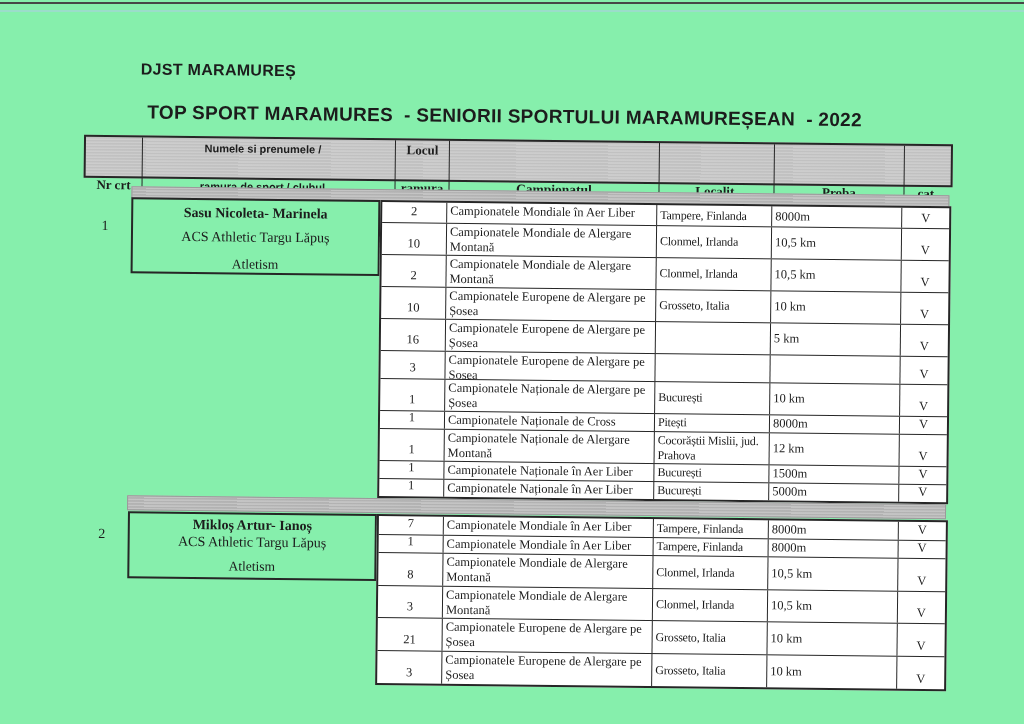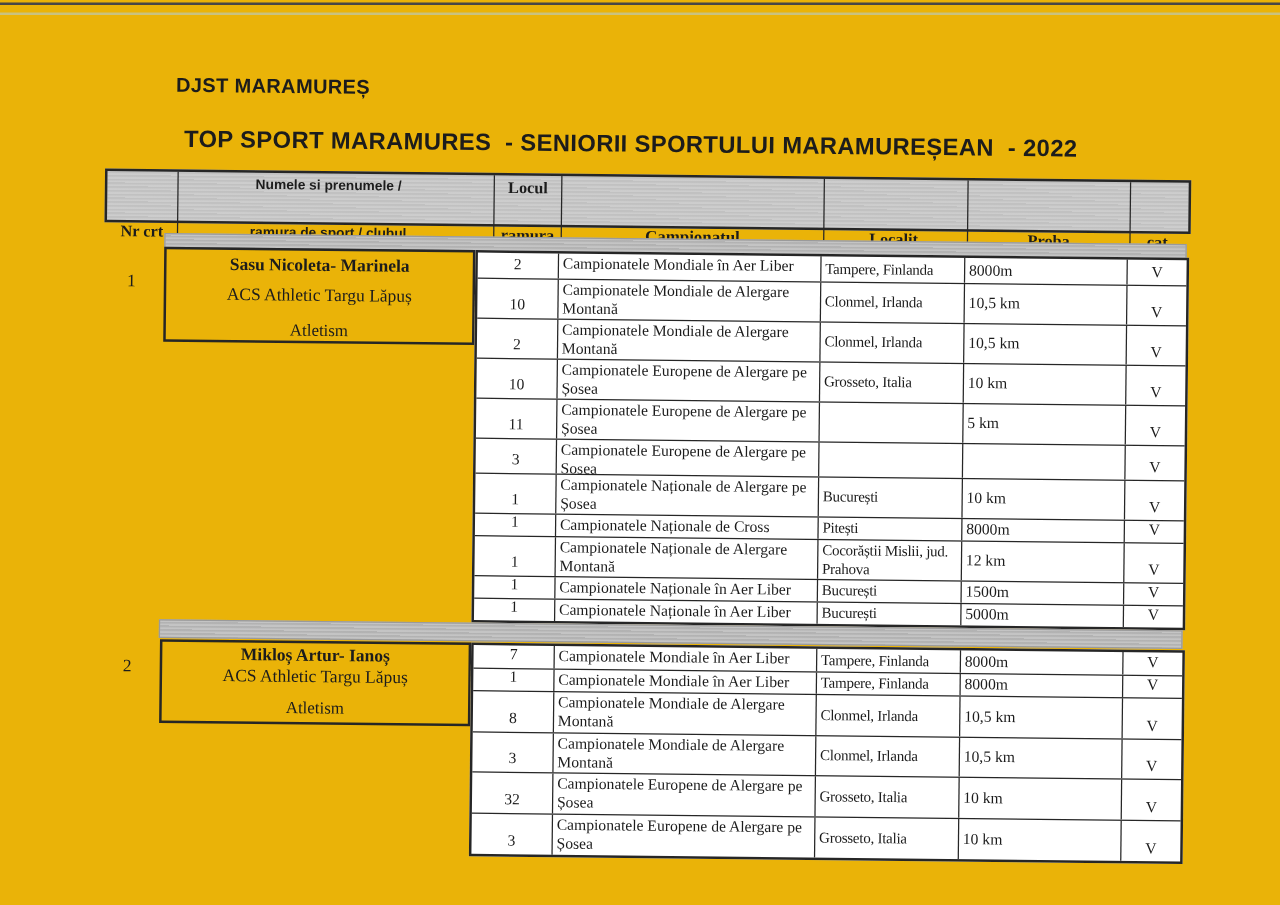--- a/index.html
+++ b/index.html
@@ -1,18 +1,18 @@
 <!DOCTYPE html>
 <html><head>
 <meta charset="utf-8">
 <style>
   html,body{margin:0;padding:0;background:#ffffff;}
   .page{
     position:relative;width:1024px;height:724px;overflow:hidden;
-    background:#eab308;
+    background:#86efac;
     font-family:"Liberation Serif", serif;
     color:#1c1c1c;
   }
   .scan-top-line{position:absolute;top:2px;left:0;width:1024px;height:2px;background:#474747;}
   .scan-blue-line{position:absolute;top:10px;left:0;width:1024px;height:2px;background:rgba(173,205,228,0.55);}
   .doc{position:absolute;inset:0;transform:rotate(0.62deg);transform-origin:100px 140px;}
 
   .org{
     position:absolute;left:140px;top:60px;
     font-family:"Liberation Sans", sans-serif;font-weight:bold;font-size:16px;letter-spacing:0.3px;
@@ -156,21 +156,21 @@
         <div class="c cat">V</div>
       </div>
       <div class="row" style="height:32px">
         <div class="c place">10</div>
         <div class="c champ">Campionatele Europene de Alergare pe Șosea</div>
         <div class="c loc">Grosseto, Italia</div>
         <div class="c proba">10 km</div>
         <div class="c cat">V</div>
       </div>
       <div class="row" style="height:32px">
-        <div class="c place">11</div>
+        <div class="c place">16</div>
         <div class="c champ">Campionatele Europene de Alergare pe Șosea</div>
         <div class="c loc"></div>
         <div class="c proba">5 km</div>
         <div class="c cat">V</div>
       </div>
       <div class="row" style="height:28px">
         <div class="c place">3</div>
         <div class="c champ">Campionatele Europene de Alergare pe Șosea</div>
         <div class="c loc"></div>
         <div class="c proba"></div>
@@ -245,21 +245,21 @@
         <div class="c cat">V</div>
       </div>
       <div class="row" style="height:32px">
         <div class="c place">3</div>
         <div class="c champ">Campionatele Mondiale de Alergare Montană</div>
         <div class="c loc">Clonmel, Irlanda</div>
         <div class="c proba">10,5 km</div>
         <div class="c cat">V</div>
       </div>
       <div class="row" style="height:33px">
-        <div class="c place">32</div>
+        <div class="c place">21</div>
         <div class="c champ">Campionatele Europene de Alergare pe Șosea</div>
         <div class="c loc">Grosseto, Italia</div>
         <div class="c proba">10 km</div>
         <div class="c cat">V</div>
       </div>
       <div class="row" style="height:33px">
         <div class="c place">3</div>
         <div class="c champ">Campionatele Europene de Alergare pe Șosea</div>
         <div class="c loc">Grosseto, Italia</div>
         <div class="c proba">10 km</div>

